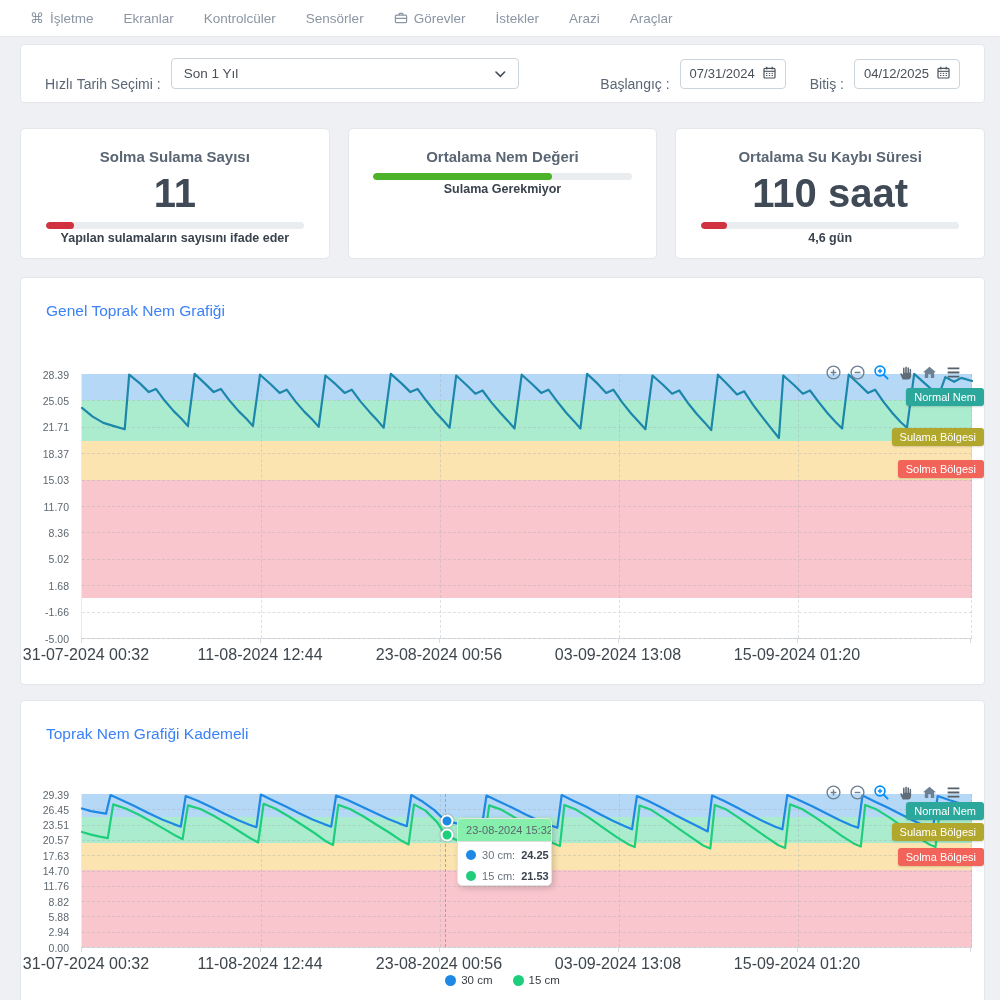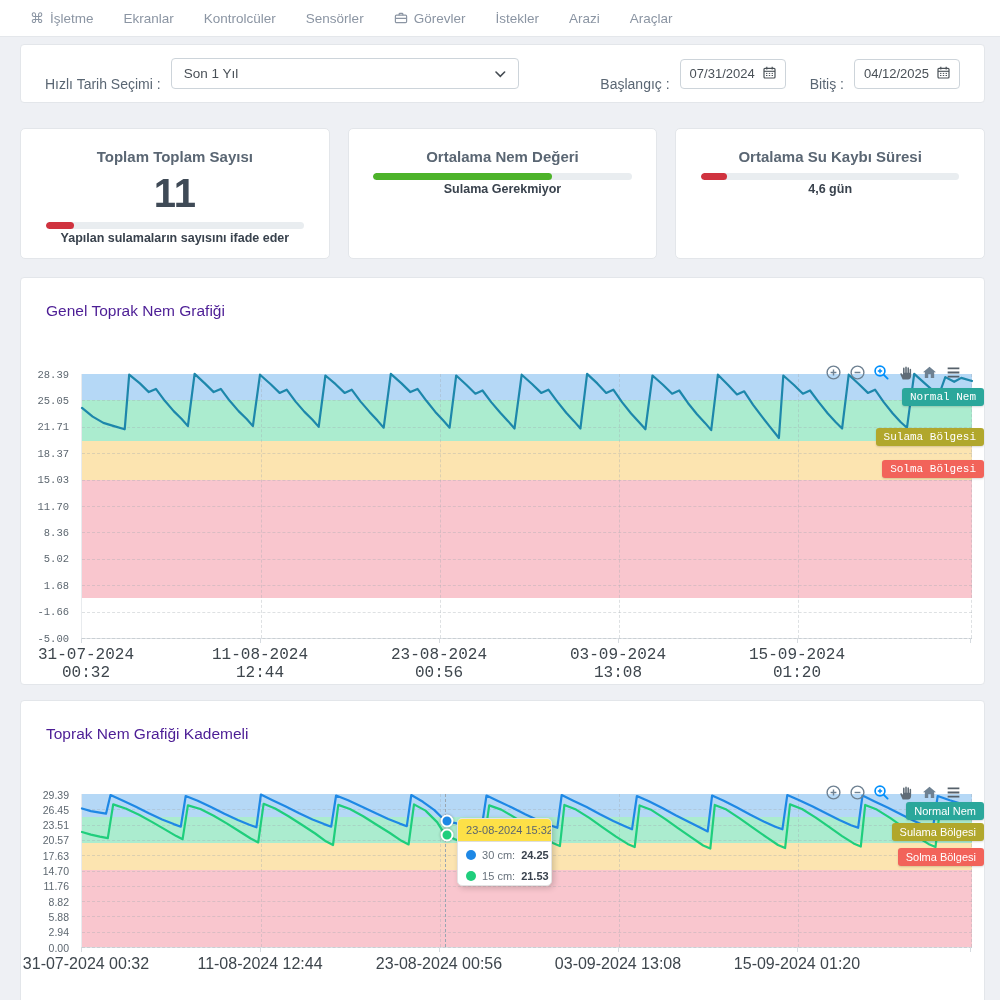--- a/index.html
+++ b/index.html
@@ -30,39 +30,39 @@
         display:flex;flex-direction:column;align-items:center;box-sizing:border-box;padding-top:19px;}
   .card-title{font-size:15px;font-weight:700;color:#5a6673;}
   .card-value{font-size:40px;font-weight:800;color:#3f4a56;line-height:1.05;margin-top:7px;}
   .card-bar{width:84%;height:7px;border-radius:4px;background:#e9edf0;margin-top:8px;overflow:hidden;}
   .card-bar-fill{height:100%;border-radius:4px;}
   .card-sub{font-size:12.5px;font-weight:700;color:#39424d;margin-top:2px;}
   
   .chart-panel{overflow:hidden;}
   #chart-panel-1{left:20px;top:277px;width:965px;height:408px;}
   #chart-panel-2{left:20px;top:700px;width:965px;height:312px;}
-  .chart-title{position:absolute;left:25px;top:24px;font-size:15.5px;color:#4c1d95;}
+  .chart-title{position:absolute;left:25px;top:24px;font-size:15.5px;color:#3b82f6;}
   .plot{position:absolute;border-left:1px solid #e8ebee;border-bottom:1px solid #dfe3e7;overflow:visible;}
   .zone{position:absolute;left:0;right:0;}
   .gl-h{position:absolute;left:0;right:0;height:0;border-top:1px dashed rgba(160,168,176,.35);}
   .gl-v{position:absolute;top:0;bottom:0;width:0;border-left:1px dashed rgba(160,168,176,.35);}
   .series-svg{position:absolute;left:0;top:0;overflow:visible;}
   .ylabel{position:absolute;text-align:right;font-size:10.5px;color:#5d6770;}
   .xlabel{position:absolute;width:130px;text-align:center;font-size:16px;color:#3e464d;}
   .axis-tick{position:absolute;width:0;height:5px;border-left:1px solid #d6dbe0;}
   .badge{position:absolute;right:-12px;transform:translateY(-50%);color:#fff;font-size:11px;
          padding:3px 8px;border-radius:3px;white-space:nowrap;box-shadow:0 1px 2px rgba(0,0,0,.15);}
   .toolbar{position:absolute;display:flex;align-items:center;gap:7px;z-index:5;}
   .tb-icon{width:17px;height:17px;display:inline-flex;cursor:pointer;}
   .crosshair{position:absolute;top:0;bottom:0;width:0;border-left:1px dashed #9aa6b1;}
   .marker{position:absolute;width:9px;height:9px;border-radius:50%;border:2px solid #fff;
           transform:translate(-50%,-50%);box-shadow:0 0 3px rgba(0,0,0,.3);z-index:4;}
   .tooltip{position:absolute;width:93px;background:#fff;border:1px solid #e3e3e3;border-radius:5px;
            box-shadow:2px 2px 6px rgba(0,0,0,.18);font-size:11px;z-index:6;overflow:hidden;}
-  .tt-head{background:#fde047;border-bottom:1px solid #ddd;padding:5px 8px;color:#5c666f;white-space:nowrap;}
+  .tt-head{background:#86efac;border-bottom:1px solid #ddd;padding:5px 8px;color:#5c666f;white-space:nowrap;}
   .tt-row{display:flex;align-items:center;gap:6px;padding:7px 8px 2px 8px;}
   .tt-row:last-child{padding-bottom:3px;}
   .tt-dot{width:10px;height:10px;border-radius:50%;flex:none;}
   .tt-label{color:#68727c;white-space:nowrap;}
   .tt-value{font-weight:700;color:#39424d;}
   .legend{position:absolute;left:0;right:0;display:flex;justify-content:center;gap:20px;}
   .legend-item{display:flex;align-items:center;gap:5px;font-size:11.5px;color:#373d3f;cursor:pointer;}
   .legend-dot{width:11px;height:11px;border-radius:50%;}
 </style>
 </head>
@@ -139,46 +139,47 @@
             <path d="M3.8.8v2.6M9.2.8v2.6" stroke="#4a5157" stroke-width="1.2"></path>
             <path d="M3 7.4h7M3 9.5h7" stroke="#4a5157" stroke-width="1" stroke-dasharray="1.4 1.4"></path>
           </svg>
       </span>
     </div>
   </div>
 </div>
 
 <div class="cards" id="cards-row">
     <div class="card">
-      <div class="card-title">Toplam Toplam Sayısı</div>
+      <div class="card-title">Solma Sulama Sayısı</div>
       <div class="card-value">11</div>
       <div class="card-bar">
         <div class="card-bar-fill" style="width: 11%; background: rgb(208, 51, 63);"></div>
       </div>
       <div class="card-sub">Yapılan sulamaların sayısını ifade eder</div>
     </div>
     <div class="card">
       <div class="card-title">Ortalama Nem Değeri</div>
       <div class="card-bar">
         <div class="card-bar-fill" style="width: 69%; background: rgb(77, 179, 42);"></div>
       </div>
       <div class="card-sub">Sulama Gerekmiyor</div>
     </div>
     <div class="card">
       <div class="card-title">Ortalama Su Kaybı Süresi</div>
+      <div class="card-value">110 saat</div>
       <div class="card-bar">
         <div class="card-bar-fill" style="width: 10%; background: rgb(208, 51, 63);"></div>
       </div>
       <div class="card-sub">4,6 gün</div>
     </div>
   </div>
 
 <div class="panel chart-panel" id="chart-panel-1">
   <div class="chart-title">Genel Toprak Nem Grafiği</div>
-  <div id="chart-mount-1" style="position: absolute; inset: 0px; font-family: Liberation Mono, monospace;">
+  <div id="chart-mount-1" style="position: absolute; inset: 0px;">
       <div class="ylabel" style="top: 90.5px; left: 0px; width: 48px;">28.39</div>
       <div class="ylabel" style="top: 116.9px; left: 0px; width: 48px;">25.05</div>
       <div class="ylabel" style="top: 143.3px; left: 0px; width: 48px;">21.71</div>
       <div class="ylabel" style="top: 169.7px; left: 0px; width: 48px;">18.37</div>
       <div class="ylabel" style="top: 196.1px; left: 0px; width: 48px;">15.03</div>
       <div class="ylabel" style="top: 222.5px; left: 0px; width: 48px;">11.70</div>
       <div class="ylabel" style="top: 248.9px; left: 0px; width: 48px;">8.36</div>
       <div class="ylabel" style="top: 275.3px; left: 0px; width: 48px;">5.02</div>
       <div class="ylabel" style="top: 301.7px; left: 0px; width: 48px;">1.68</div>
       <div class="ylabel" style="top: 328.1px; left: 0px; width: 48px;">-1.66</div>
@@ -358,14 +359,24 @@
           <svg width="17" height="17" viewBox="0 0 16 16">
             <path d="M8 2.6 1.9 7.8h1.7v5.4h3.2V9.7h2.4v3.5h3.2V7.8h1.7z" fill="#6e8192"></path>
           </svg>
         </span>
         <span class="tb-icon">
           <svg width="17" height="17" viewBox="0 0 16 16">
             <path d="M2.5 4.2h11M2.5 8h11M2.5 11.8h11" stroke="#55606a" stroke-width="1.7"></path>
           </svg>
         </span>
       </div>
+      <div class="legend" style="top: 273px;">
+        <span class="legend-item">
+          <span class="legend-dot" style="background: rgb(30, 136, 229);"></span>
+          <span>30 cm</span>
+        </span>
+        <span class="legend-item">
+          <span class="legend-dot" style="background: rgb(31, 206, 124);"></span>
+          <span>15 cm</span>
+        </span>
+      </div>
     </div>
 </div>
 
 </body></html>

